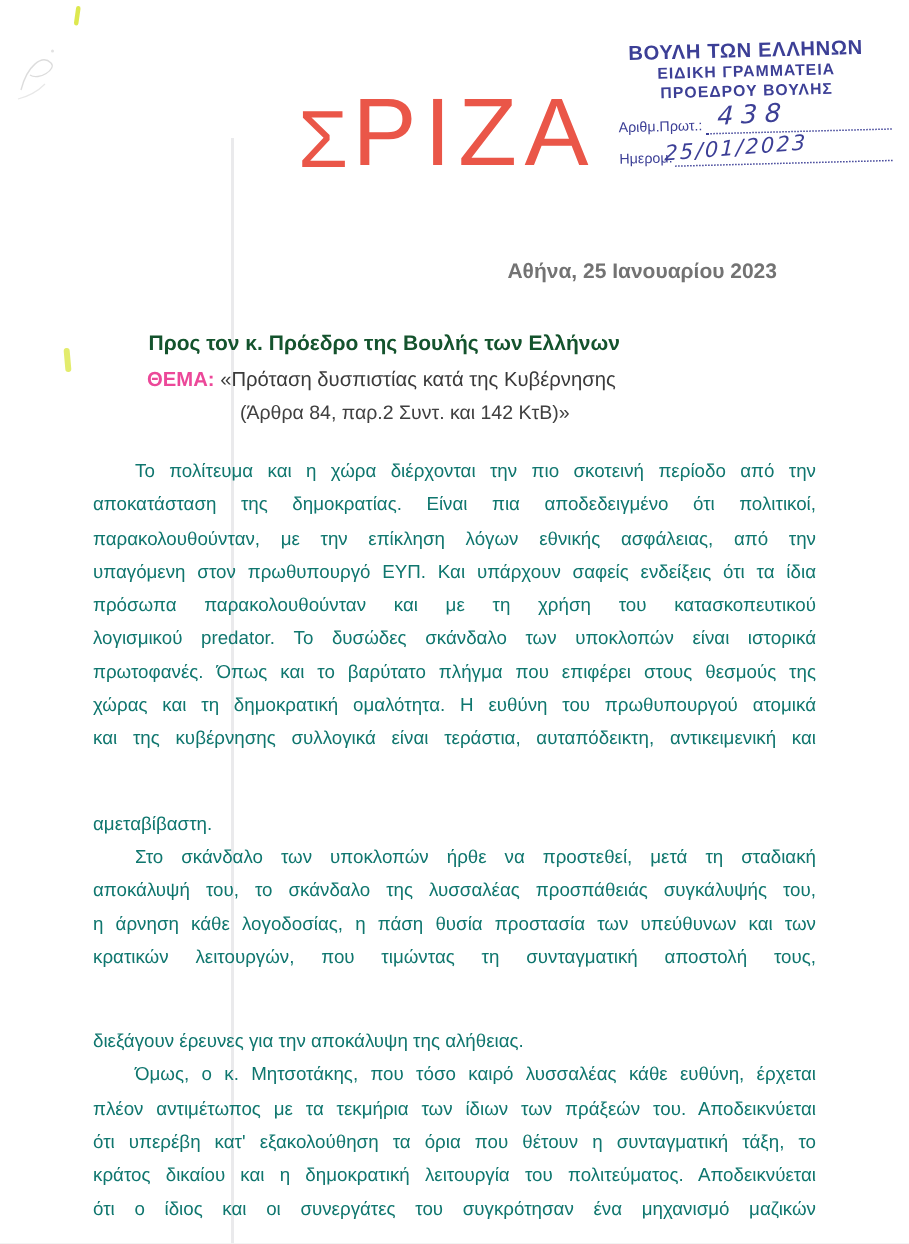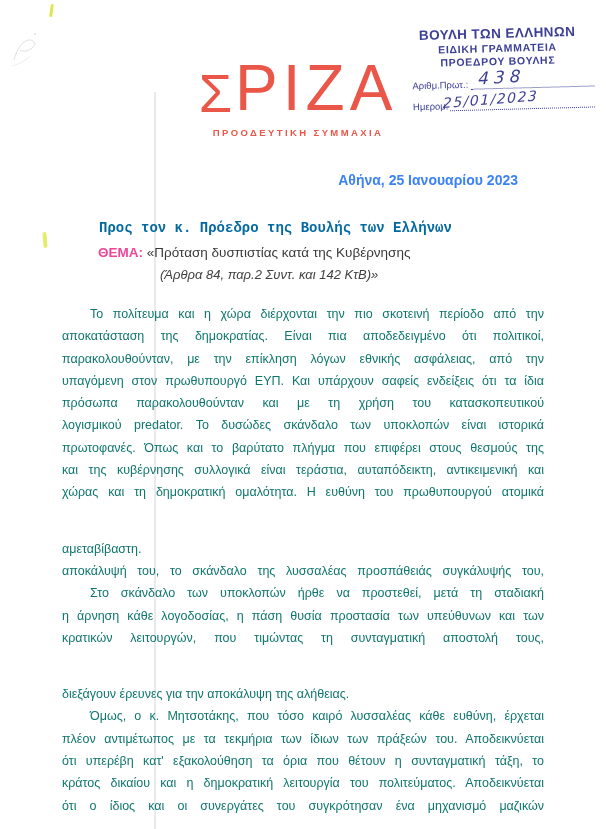--- a/index.html
+++ b/index.html
@@ -31,25 +31,25 @@
   .stamp .s-row{display:flex;align-items:flex-end;position:relative;font-size:9.5px;
     margin:10px 4px 0 14px;}
   .stamp .s-row.r2{margin-top:9px;}
   .stamp .leader{flex:1;border-bottom:1.5px dotted currentColor;margin-left:2px;height:11px;}
   .hand{font-family:"DejaVu Sans",sans-serif;font-style:italic;position:absolute;font-weight:500;}
   .hand.num{left:66px;top:-10px;font-size:17px;letter-spacing:5px;transform:rotate(-2deg) skewX(-6deg);}
   .hand.dt{left:30px;top:-7px;font-size:14px;letter-spacing:1.5px;transform:rotate(-3deg) skewX(-6deg);white-space:nowrap;}
 
   
   .dateline{position:absolute;left:16px;right:88px;top:172px;text-align:right;
-    font-weight:bold;font-size:14px;color:#3b82f6;}
-  .addr{position:absolute;left:99px;top:220px;font-size:14px;font-weight:bold;color:#0369a1;font-family:Liberation Mono, monospace;}
+    font-weight:bold;font-size:14px;color:#737373;}
+  .addr{position:absolute;left:99px;top:220px;font-size:14px;font-weight:bold;color:#14532d;}
   .subj{position:absolute;left:98px;top:245px;font-size:13.5px;color:#3a3a3a;}
   .subj b{color:#ec4899;}
-  .subj2{position:absolute;left:160px;top:267px;font-size:13px;font-style:italic;color:#404040;}
+  .subj2{position:absolute;left:160px;top:267px;font-size:13px;color:#404040;}
 
   
   .doc-body{position:absolute;left:62px;top:303px;width:482px;font-size:12.5px;
     line-height:22.3px;color:#0f766e;}
   .doc-body .line{text-align:justify;text-align-last:justify;height:22.3px;
     overflow:hidden;box-sizing:border-box;}
   .doc-body .line.indent{padding-left:28px;}
   .doc-body .line.end{text-align-last:left;margin-top:34px;}
 </style>
 </head>
@@ -67,21 +67,20 @@
   </svg>
 
   <div class="logo" style="color:#ea5648;">
     <div class="logo-word">
       <span class="logo-sigma">Σ</span>
       <svg class="logo-star" width="46" height="60" viewBox="0 0 90 120">
         <path d="M48,3 L68,114 L2,42 L88,38 L20,116 Z" fill="none" stroke="#ea5648" stroke-width="7" stroke-linejoin="miter" transform="rotate(4 45 60)"></path>
       </svg>
       <span class="logo-riza">ΡΙΖΑ</span>
     </div>
-    <div class="logo-sub">ΠΡΟΟΔΕΥΤΙΚΗ ΣΥΜΜΑΧΙΑ</div>
   </div>
 
   <div class="stamp" style="color:#3c3f96;">
     <div class="s1">ΒΟΥΛΗ ΤΩΝ ΕΛΛΗΝΩΝ</div>
     <div class="s2">ΕΙΔΙΚΗ ΓΡΑΜΜΑΤΕΙΑ</div>
     <div class="s2">ΠΡΟΕΔΡΟΥ ΒΟΥΛΗΣ</div>
     <div class="s-row">
       <span>Αριθμ.Πρωτ.:</span>
       <span class="leader"></span>
       <span class="hand num">438</span>
@@ -99,25 +98,25 @@
   <div class="subj2">(Άρθρα 84, παρ.2 Συντ. και 142 ΚτΒ)»</div>
 
   <div class="doc-body">
       <div class="line indent">Το πολίτευμα και η χώρα διέρχονται την πιο σκοτεινή περίοδο από την</div>
       <div class="line">αποκατάσταση της δημοκρατίας. Είναι πια αποδεδειγμένο ότι πολιτικοί,</div>
       <div class="line">παρακολουθούνταν, με την επίκληση λόγων εθνικής ασφάλειας, από την</div>
       <div class="line">υπαγόμενη στον πρωθυπουργό ΕΥΠ. Και υπάρχουν σαφείς ενδείξεις ότι τα ίδια</div>
       <div class="line">πρόσωπα παρακολουθούνταν και με τη χρήση του κατασκοπευτικού</div>
       <div class="line">λογισμικού predator. Το δυσώδες σκάνδαλο των υποκλοπών είναι ιστορικά</div>
       <div class="line">πρωτοφανές. Όπως και το βαρύτατο πλήγμα που επιφέρει στους θεσμούς της</div>
+      <div class="line">χώρας και τη δημοκρατική ομαλότητα. Η ευθύνη του πρωθυπουργού ατομικά</div>
       <div class="line">και της κυβέρνησης συλλογικά είναι τεράστια, αυταπόδεικτη, αντικειμενική και</div>
-      <div class="line">χώρας και τη δημοκρατική ομαλότητα. Η ευθύνη του πρωθυπουργού ατομικά</div>
       <div class="line end">αμεταβίβαστη.</div>
+      <div class="line indent">Στο σκάνδαλο των υποκλοπών ήρθε να προστεθεί, μετά τη σταδιακή</div>
       <div class="line">αποκάλυψή του, το σκάνδαλο της λυσσαλέας προσπάθειάς συγκάλυψής του,</div>
-      <div class="line indent">Στο σκάνδαλο των υποκλοπών ήρθε να προστεθεί, μετά τη σταδιακή</div>
       <div class="line">η άρνηση κάθε λογοδοσίας, η πάση θυσία προστασία των υπεύθυνων και των</div>
       <div class="line">κρατικών λειτουργών, που τιμώντας τη συνταγματική αποστολή τους,</div>
       <div class="line end">διεξάγουν έρευνες για την αποκάλυψη της αλήθειας.</div>
       <div class="line indent">Όμως, ο κ. Μητσοτάκης, που τόσο καιρό λυσσαλέας κάθε ευθύνη, έρχεται</div>
       <div class="line">πλέον αντιμέτωπος με τα τεκμήρια των ίδιων των πράξεών του. Αποδεικνύεται</div>
       <div class="line">ότι υπερέβη κατ' εξακολούθηση τα όρια που θέτουν η συνταγματική τάξη, το</div>
       <div class="line">κράτος δικαίου και η δημοκρατική λειτουργία του πολιτεύματος. Αποδεικνύεται</div>
       <div class="line">ότι ο ίδιος και οι συνεργάτες του συγκρότησαν ένα μηχανισμό μαζικών</div>
     </div>
 

